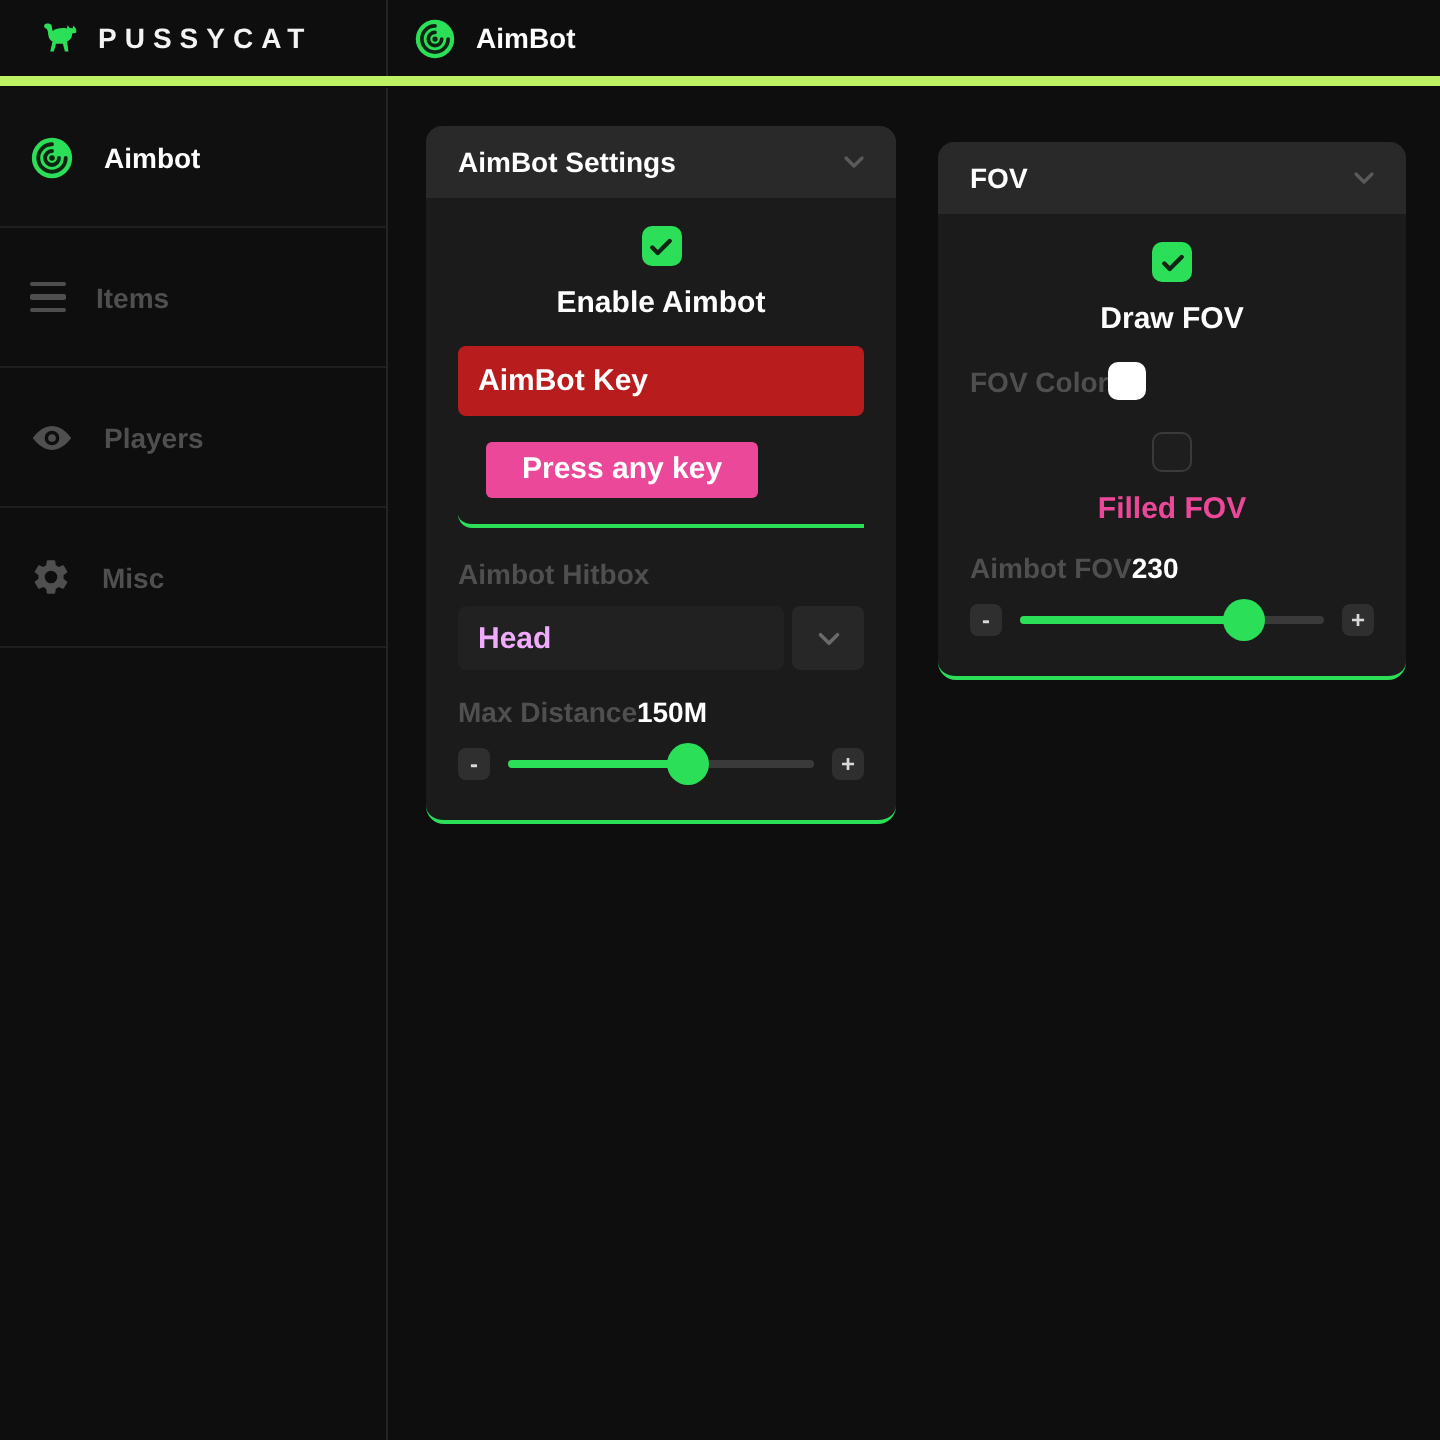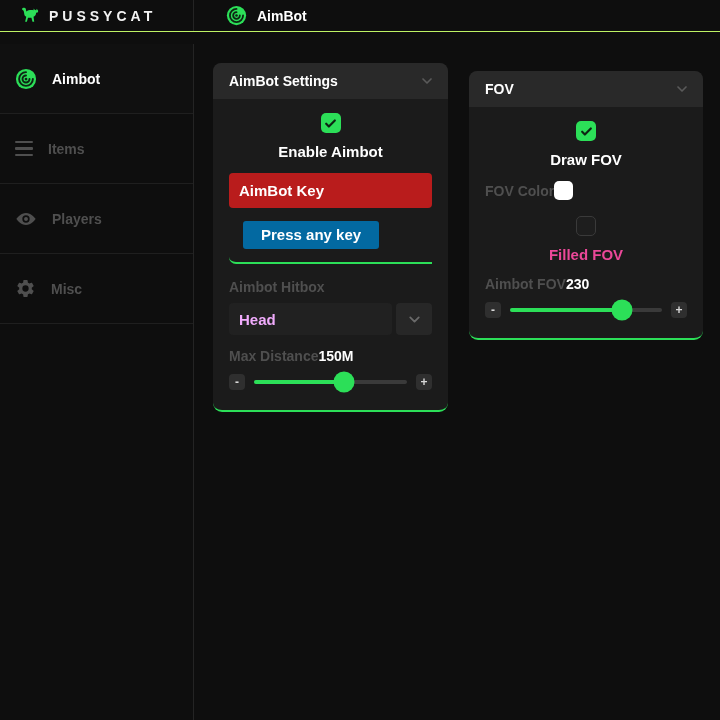--- a/index.html
+++ b/index.html
@@ -3,21 +3,21 @@
 <meta charset="utf-8">
 <style>
   * { margin:0; padding:0; box-sizing:border-box; }
   html,body { background:#0e0e0e; }
   .app {
     position:relative; width:720px; height:720px; overflow:hidden;
     background:#0e0e0e; font-family:"Liberation Sans", sans-serif; font-weight:700;
     --accent:#2cdf58;
   }
   
-  .topbar { display:flex; height:32px; border-bottom:1px solid #bef264;gap:19px; }
+  .topbar { display:flex; height:43px; border-bottom:5px solid #bef264; }
   .topbar-logo { width:194px; flex:0 0 194px; border-right:1px solid #242424;
     display:flex; align-items:center; gap:9px; padding-left:19px; }
   .brand-name { color:#f3f3f3; font-size:14px; letter-spacing:4px; }
   .topbar-title { display:flex; align-items:center; gap:10px; padding-left:13px;
     color:#ffffff; font-size:14px; }
   
   .sidebar { position:absolute; top:44px; left:0; bottom:0; width:194px;
     border-right:1px solid #242424; }
   .side-item { height:70px; display:flex; align-items:center; gap:15px;
     padding-left:15px; border-bottom:1px solid #1f1f1f; color:#4f4f4f;
@@ -38,21 +38,21 @@
   .panel-body { padding:14px 16px 10px 16px; }
   
   .check-row { display:flex; align-items:center; gap:10px; margin-bottom:13px;flex-direction:column; }
   .checkbox { width:20px; height:20px; border-radius:5px; background:var(--accent);
     display:flex; align-items:center; justify-content:center; flex:0 0 20px; cursor:pointer; }
   .checkbox.unchecked { background:#1e1e1e; border:1px solid #3a3a3a; }
   .check-label { color:#ffffff; font-size:15px; }
   .check-label.muted { color:#ec4899; }
   .key-box { height:35px; background:#b91c1c; border-radius:4px; display:flex;
     align-items:center; padding-left:10px; color:#ffffff; font-size:15px; }
-  .capture-btn { display:inline-block; margin:13px 0 0 14px; background:#0369a1;
+  .capture-btn { display:inline-block; margin:13px 0 0 14px; background:#ec4899;
     border:none; border-radius:3px; color:#ffffff; font-weight:700; font-size:15px;
     font-family:inherit; padding:5px 18px 6px; cursor:pointer; }
   .key-underline { height:7px; border-bottom:2px solid var(--accent);
     border-bottom-left-radius:10px; margin-top:8px; }
   .field-label { color:#4f4f4f; font-size:14px; margin:15px 0 8px; }
   .select-row { display:flex; gap:4px; }
   .select-box { flex:1; height:32px; background:#212121; border-radius:4px;
     display:flex; align-items:center; padding-left:10px; color:#f0abfc;
     font-size:15px; cursor:pointer; }
   .select-btn { width:36px; height:32px; background:#272727; border-radius:4px;

